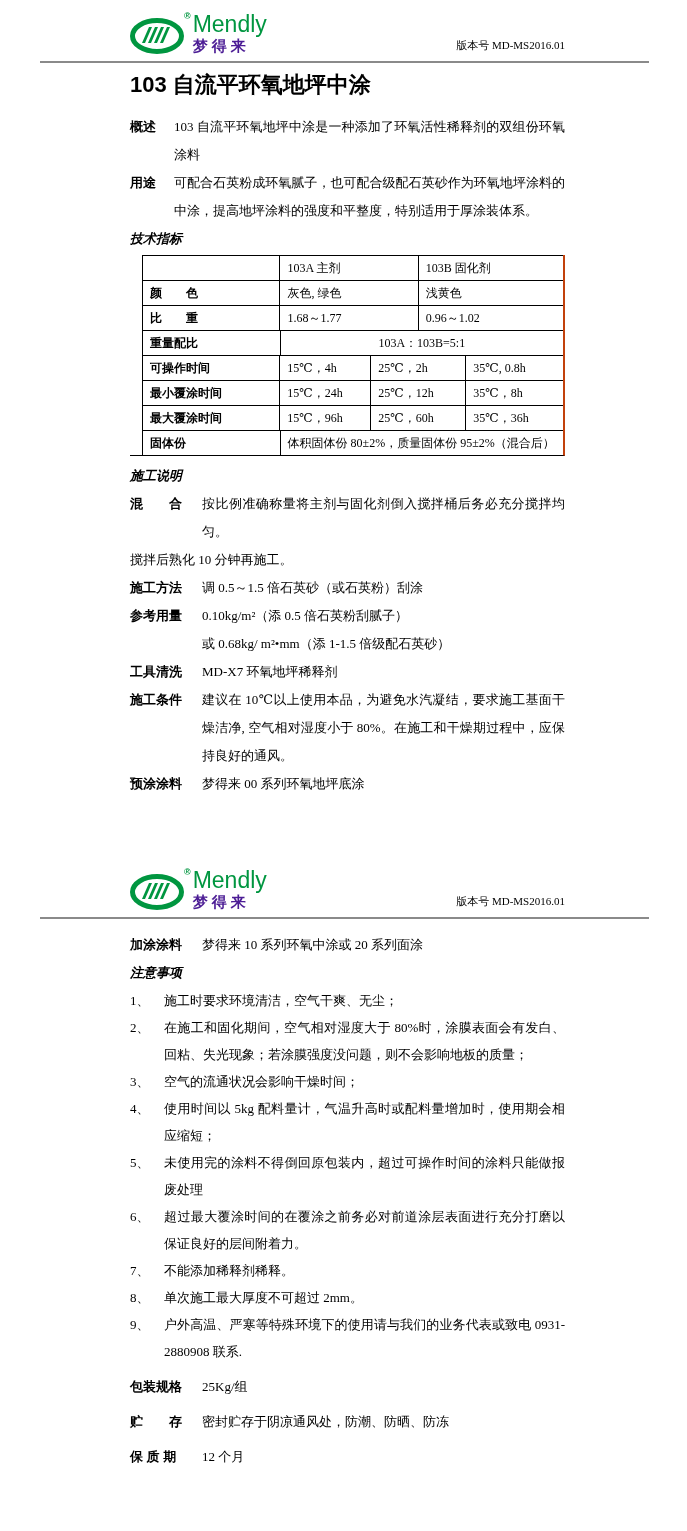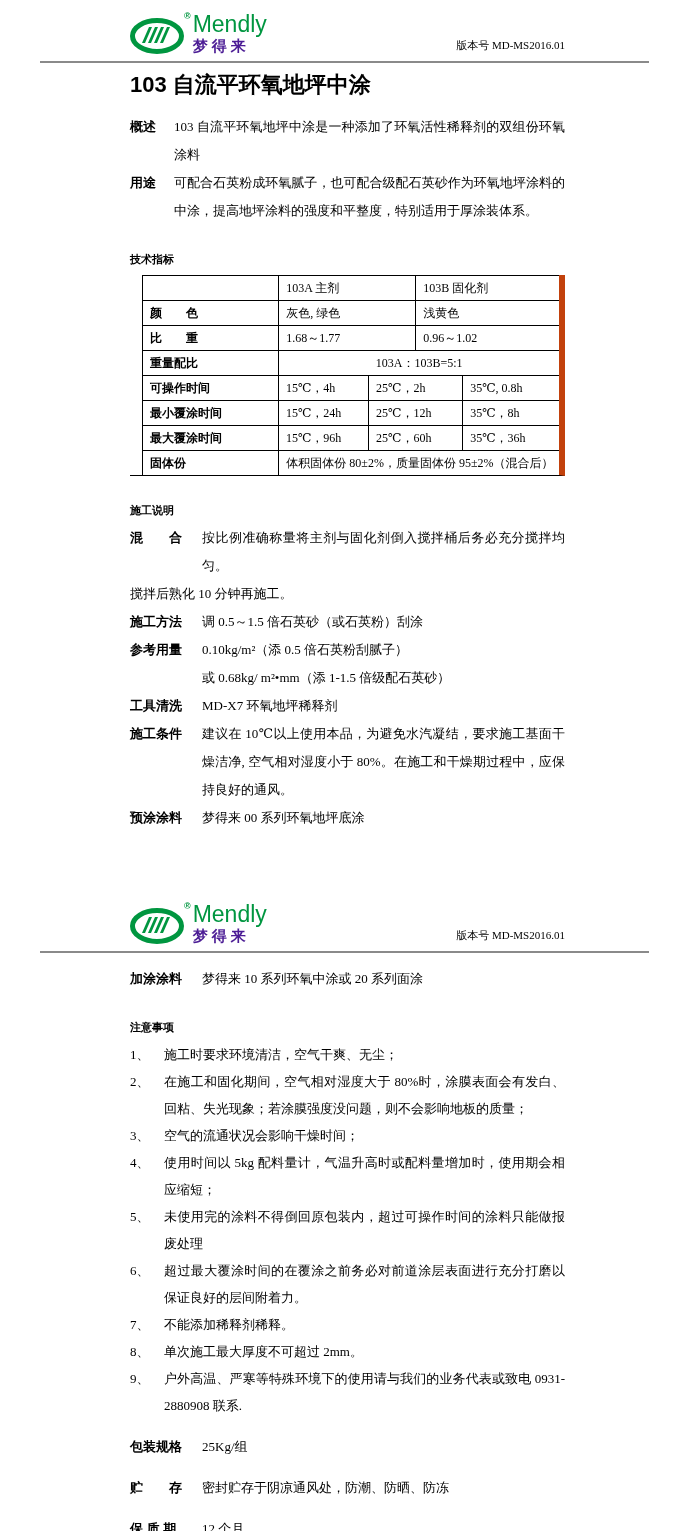--- a/index.html
+++ b/index.html
@@ -48,25 +48,25 @@
   }
   .srow { display:flex; line-height:28px; }
   .srow .lab {
     width:44px; flex-shrink:0; font-weight:bold;
     font-family:"Liberation Sans","DejaVu Sans",sans-serif;
   }
   .srow .txt { flex:1; text-align:justify; }
 
   .h2 {
     font-family:"Liberation Sans","DejaVu Sans",sans-serif;
-    font-weight:bold; font-size:11px; line-height:28px; margin-top:20px;
+    font-weight:bold; font-size:13px; line-height:28px; margin-top:0;font-style:italic;
   }
 
   
-  .spec-table { width:435px; border-right:6px solid #c2410c; border-bottom:1px solid #000; margin:2px 0 6px 0;padding-left:12px; }
+  .spec-table { width:435px; border-right:2px solid #c2410c; border-bottom:1px solid #000; margin:2px 0 6px 0;padding-left:12px; }
   .t-row { display:flex; }
   .t-cell {
     border-left:1px solid #000; border-top:1px solid #000;
     height:25px; display:flex; align-items:center;
     padding:0 7px; font-size:12px; overflow:hidden; white-space:nowrap;
   }
   .t-lab { font-weight:bold; font-family:"Liberation Sans","DejaVu Sans",sans-serif; }
   .w-label { width:142px; }
   .w-a { width:143px; }
   .w-b { width:150px; }
@@ -85,21 +85,21 @@
   .fullline { line-height:28px; }
   .indented { margin-left:72px; line-height:28px; }
 
   .page-gap { height:58px; }
 
   
   .note { display:flex; line-height:27px; }
   .note .num { width:34px; flex-shrink:0; }
   .note .body { flex:1; text-align:justify; }
 
-  .brow { display:flex; line-height:26px; margin-top:15px; }
+  .brow { display:flex; line-height:26px; margin-top:9px; }
   .brow .lab {
     width:72px; flex-shrink:0; font-weight:bold;
     font-family:"Liberation Sans","DejaVu Sans",sans-serif;
   }
   .brow .txt { flex:1; text-align:justify; }
 </style>
 </head>
 <body>
 
 <div class="sheet">

